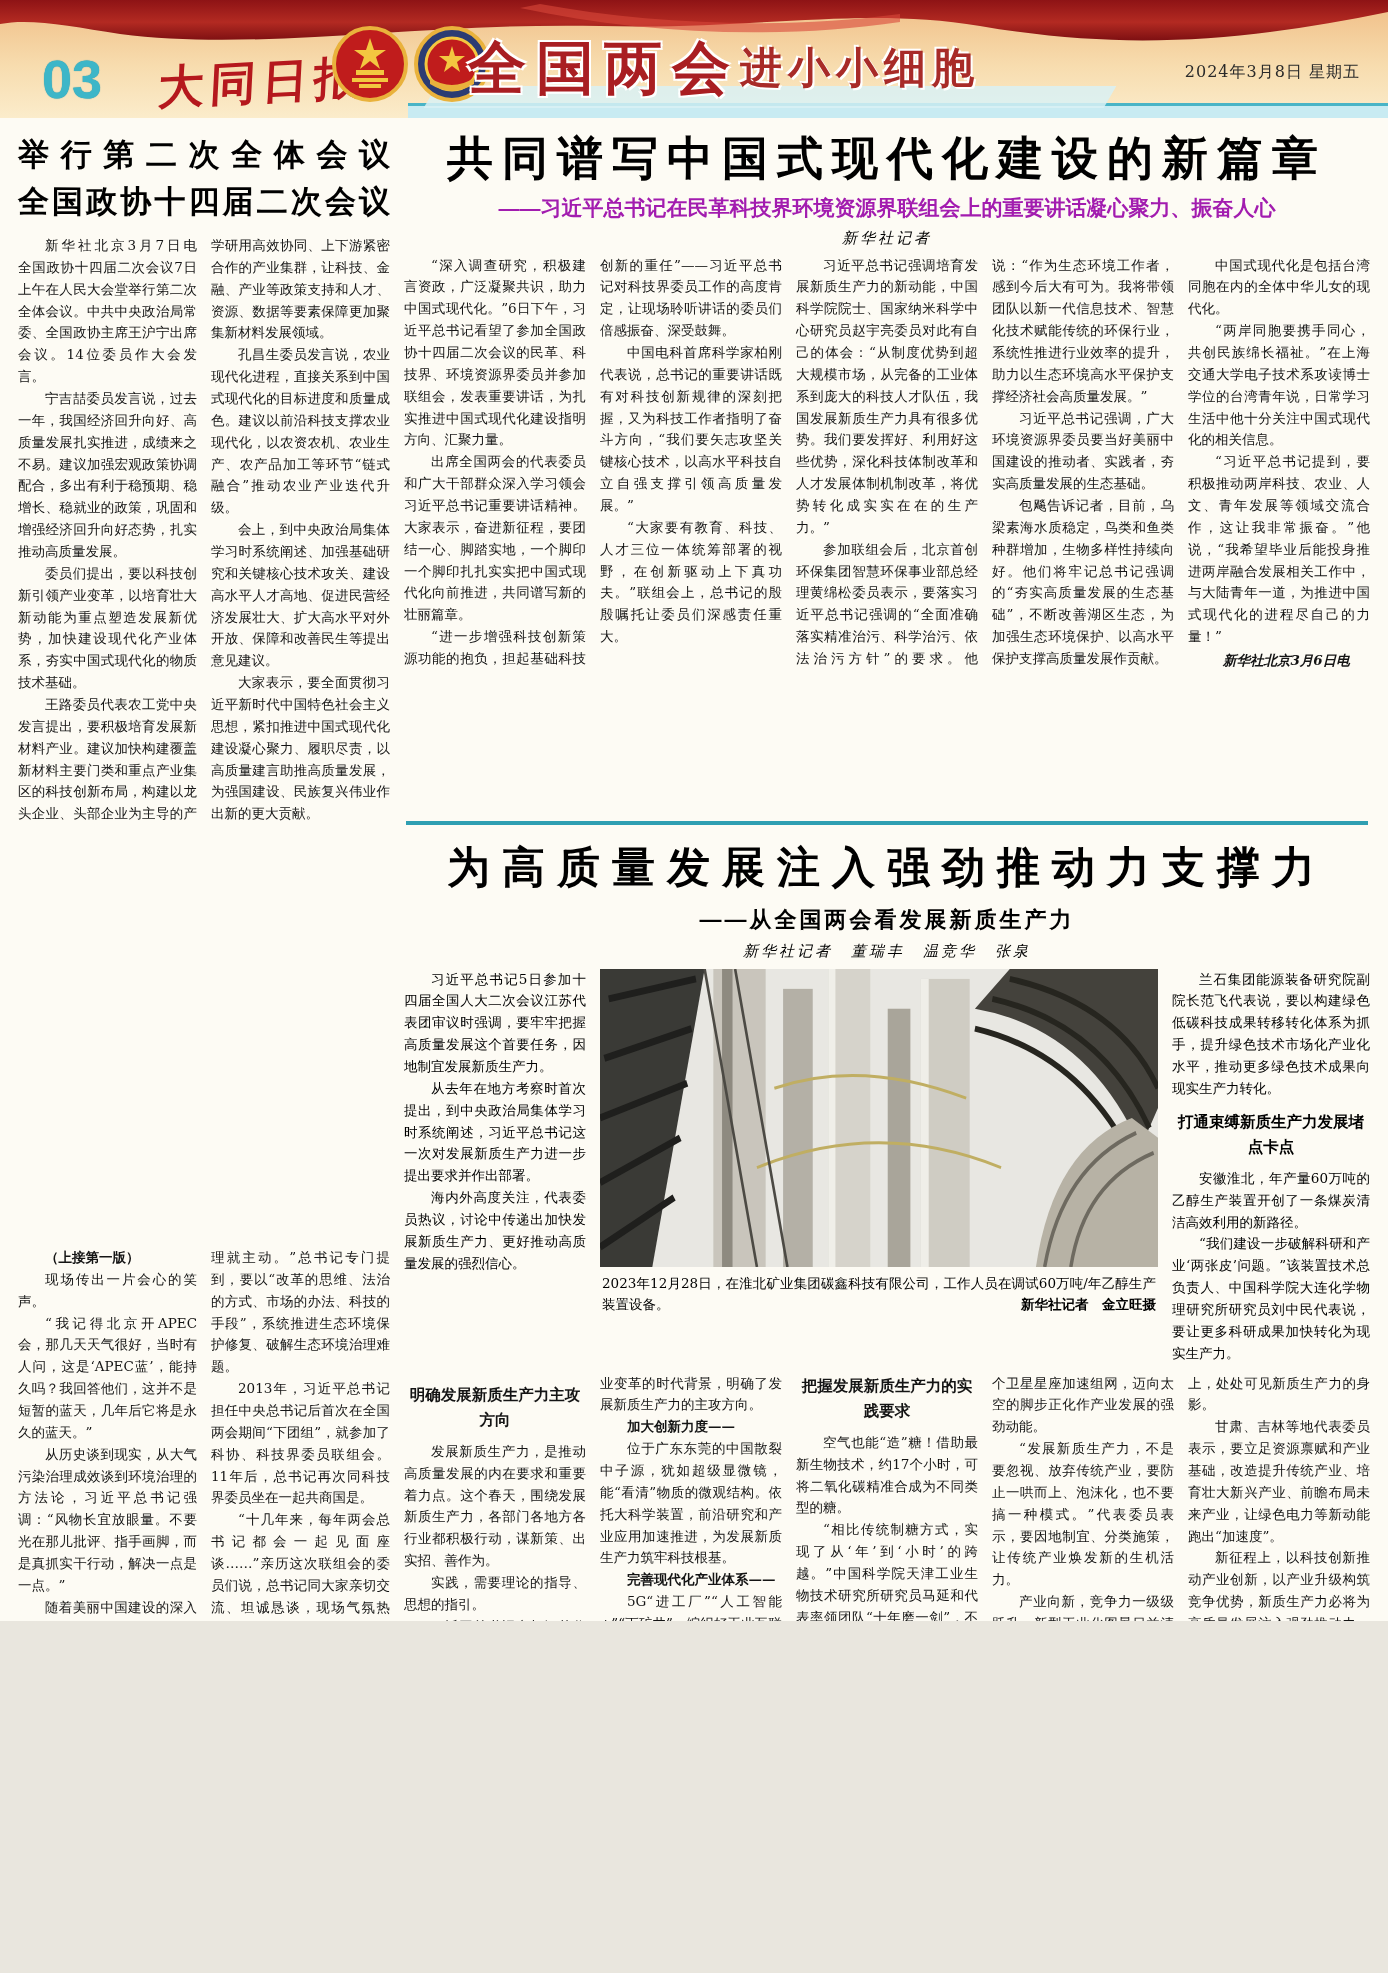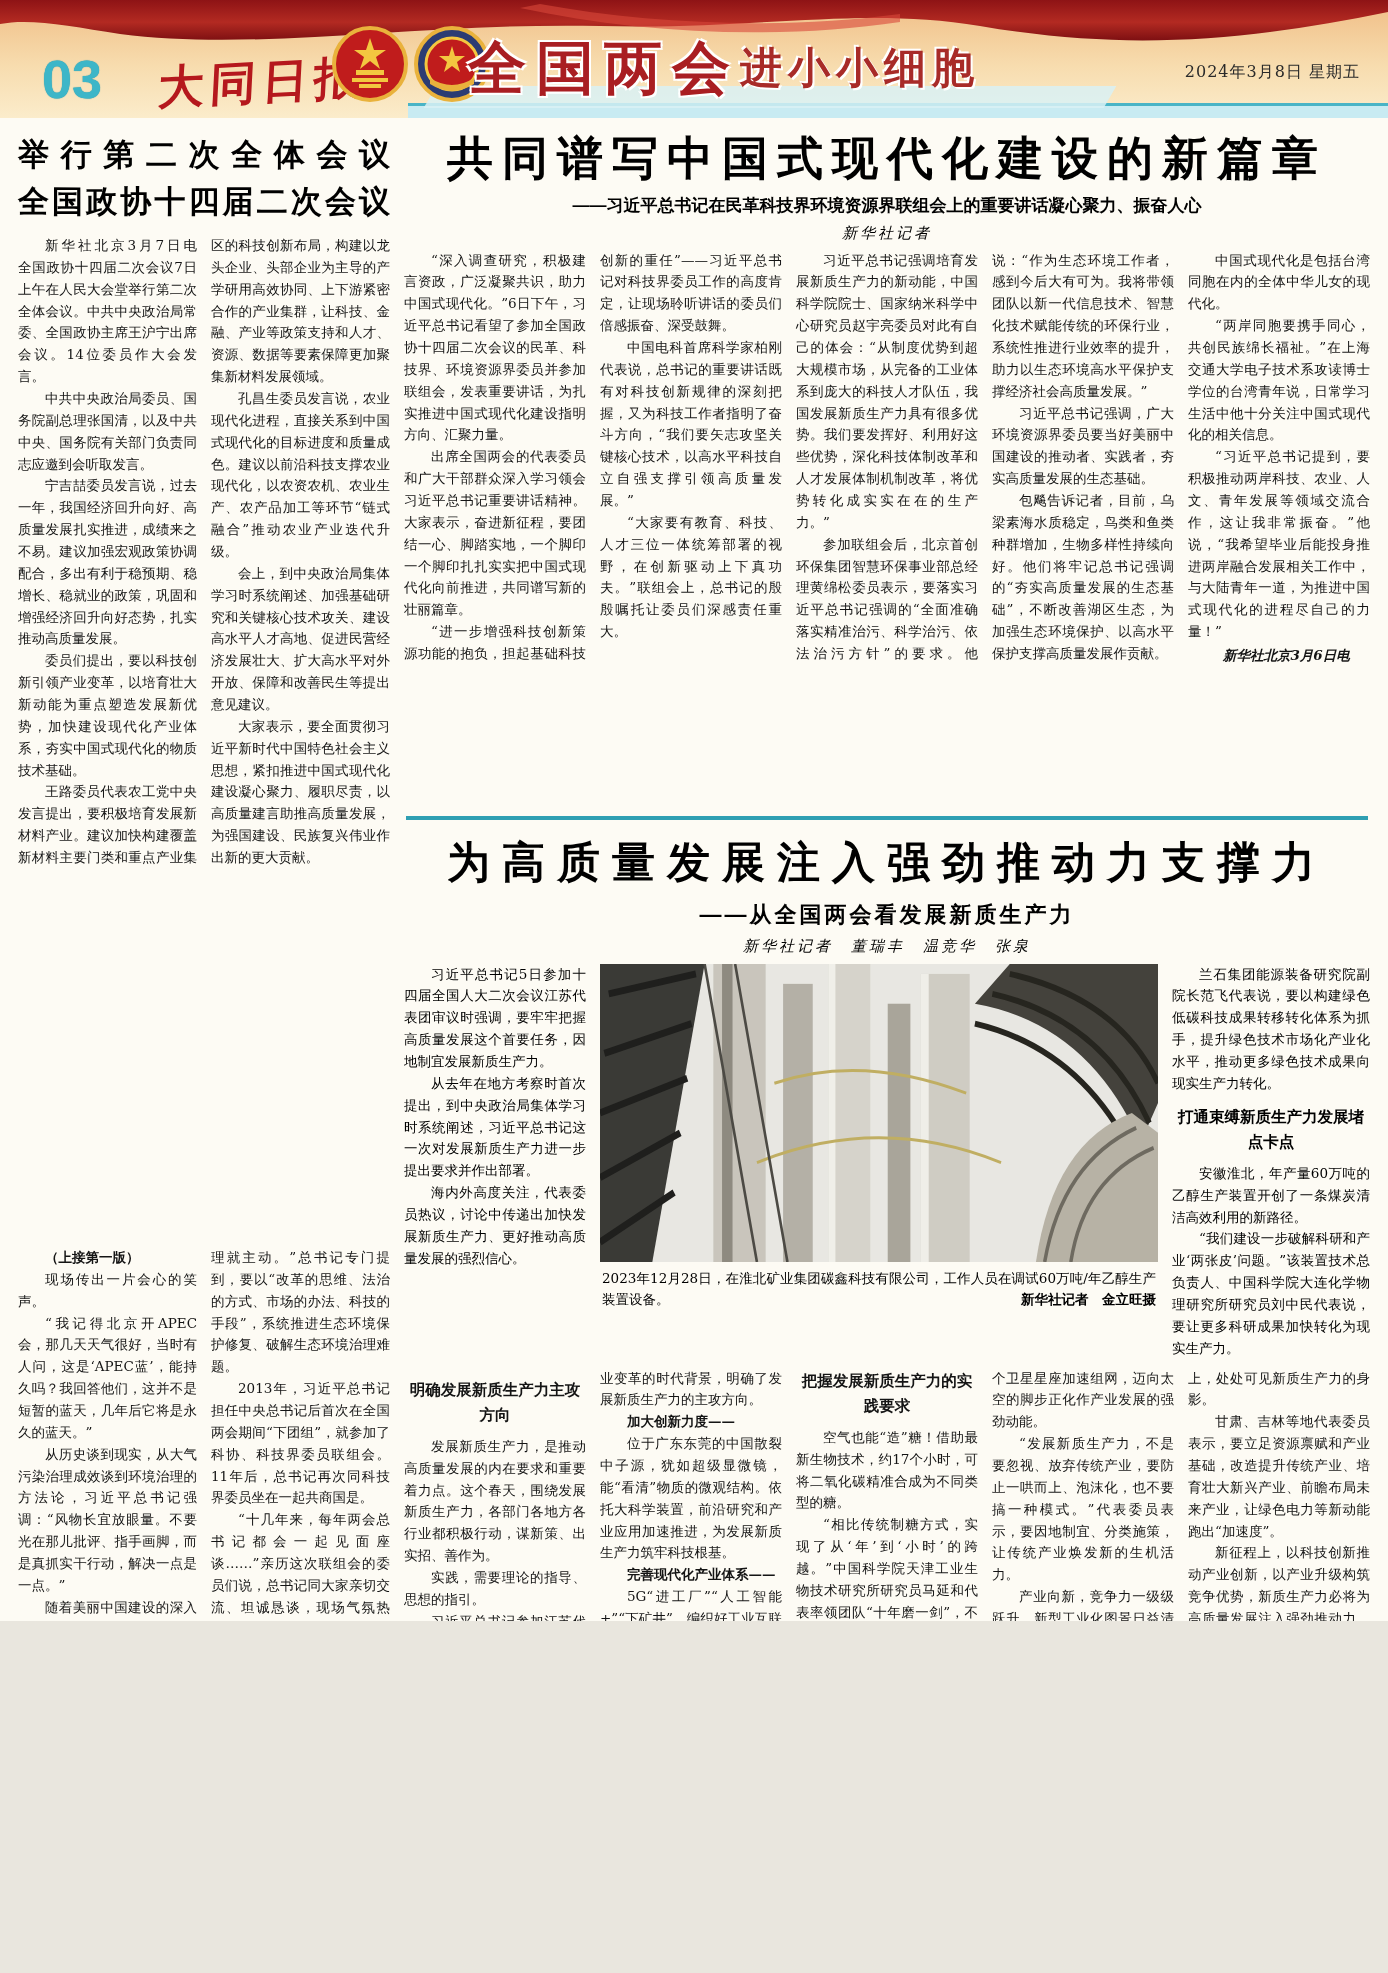--- a/index.html
+++ b/index.html
@@ -29,21 +29,21 @@
   .cols{column-gap:14px;overflow:hidden;text-align:justify;font-size:13.5px;line-height:1.62;color:#141414;}
   .cols .para{margin:0;text-indent:2em;}
   .cols-left-a{column-count:2;height:1004px;margin-top:10px;}
   .cols-left-b{column-count:2;height:652px;margin-top:8px;}
   .marker{font-weight:bold;text-indent:2em;margin:0;}
   .subhead{font-family:"Liberation Sans",sans-serif;font-weight:bold;font-size:15.5px;text-align:center;text-indent:0;margin:9px 0;break-after:avoid;}
   .bold-lead{font-weight:bold;}
   .sign{text-align:right;font-weight:bold;padding-right:1.5em;text-indent:0;margin:2px 0 0 0;font-style:italic;}
 
   .t-headline{font-family:"Liberation Sans",sans-serif;font-size:46px;font-weight:bold;color:#000;text-align:center;letter-spacing:9px;margin:4px 0 2px 0;line-height:1.25;}
-  .t-sub{font-family:"Liberation Sans",sans-serif;font-size:17px;font-weight:bold;color:#000000;text-align:center;margin:6px 0 2px 0;}
+  .t-sub{font-family:"Liberation Sans",sans-serif;font-size:21px;font-weight:bold;color:#a21caf;text-align:center;margin:6px 0 2px 0;}
   .byline{font-size:15px;text-align:center;font-style:italic;margin:7px 0;letter-spacing:3px;}
   .cols-top{column-count:5;height:556px;}
 
   .divider{height:4px;background:#2f9fb2;margin:10px 2px 8px 2px;}
 
   .b-headline{font-family:"Liberation Sans",sans-serif;font-size:43px;font-weight:bold;color:#000;text-align:center;letter-spacing:12px;margin:6px 0 0 0;}
   .b-sub{font-family:"Liberation Sans",sans-serif;font-size:22px;font-weight:bold;text-align:center;margin:8px 0 0 0;letter-spacing:3px;}
 
   .photo-row{display:grid;grid-template-columns:182px 1fr 198px;gap:14px;margin-top:8px;}
   .photo-col{text-align:justify;font-size:13.5px;line-height:1.62;overflow:hidden;}
@@ -112,21 +112,20 @@
 
   <div class="content">
 
     <section class="left-region">
       <h1 style="margin:6px 0 0 0;">
         <div class="lh">举行第二次全体会议</div>
         <div class="lh">全国政协十四届二次会议</div>
       </h1>
       <div class="cols cols-left-a">
           <p class="para">新华社北京3月7日电　全国政协十四届二次会议7日上午在人民大会堂举行第二次全体会议。中共中央政治局常委、全国政协主席王沪宁出席会议。14位委员作大会发言。</p>
-          <p class="para">中共中央政治局委员、国务院副总理张国清，以及中共中央、国务院有关部门负责同志应邀到会听取发言。</p>
           <p class="para">宁吉喆委员发言说，过去一年，我国经济回升向好、高质量发展扎实推进，成绩来之不易。建议加强宏观政策协调配合，多出有利于稳预期、稳增长、稳就业的政策，巩固和增强经济回升向好态势，扎实推动高质量发展。</p>
           <p class="para">委员们提出，要以科技创新引领产业变革，以培育壮大新动能为重点塑造发展新优势，加快建设现代化产业体系，夯实中国式现代化的物质技术基础。</p>
           <p class="para">王路委员代表农工党中央发言提出，要积极培育发展新材料产业。建议加快构建覆盖新材料主要门类和重点产业集区的科技创新布局，构建以龙头企业、头部企业为主导的产学研用高效协同、上下游紧密合作的产业集群，让科技、金融、产业等政策支持和人才、资源、数据等要素保障更加聚集新材料发展领域。</p>
           <p class="para">孔昌生委员发言说，农业现代化进程，直接关系到中国式现代化的目标进度和质量成色。建议以前沿科技支撑农业现代化，以农资农机、农业生产、农产品加工等环节“链式融合”推动农业产业迭代升级。</p>
           <p class="para">会上，到中央政治局集体学习时系统阐述、加强基础研究和关键核心技术攻关、建设高水平人才高地、促进民营经济发展壮大、扩大高水平对外开放、保障和改善民生等提出意见建议。</p>
           <p class="para">大家表示，要全面贯彻习近平新时代中国特色社会主义思想，紧扣推进中国式现代化建设凝心聚力、履职尽责，以高质量建言助推高质量发展，为强国建设、民族复兴伟业作出新的更大贡献。</p>
         </div>
 
       <div class="cols cols-left-b">
         <p class="marker">（上接第一版）</p>

